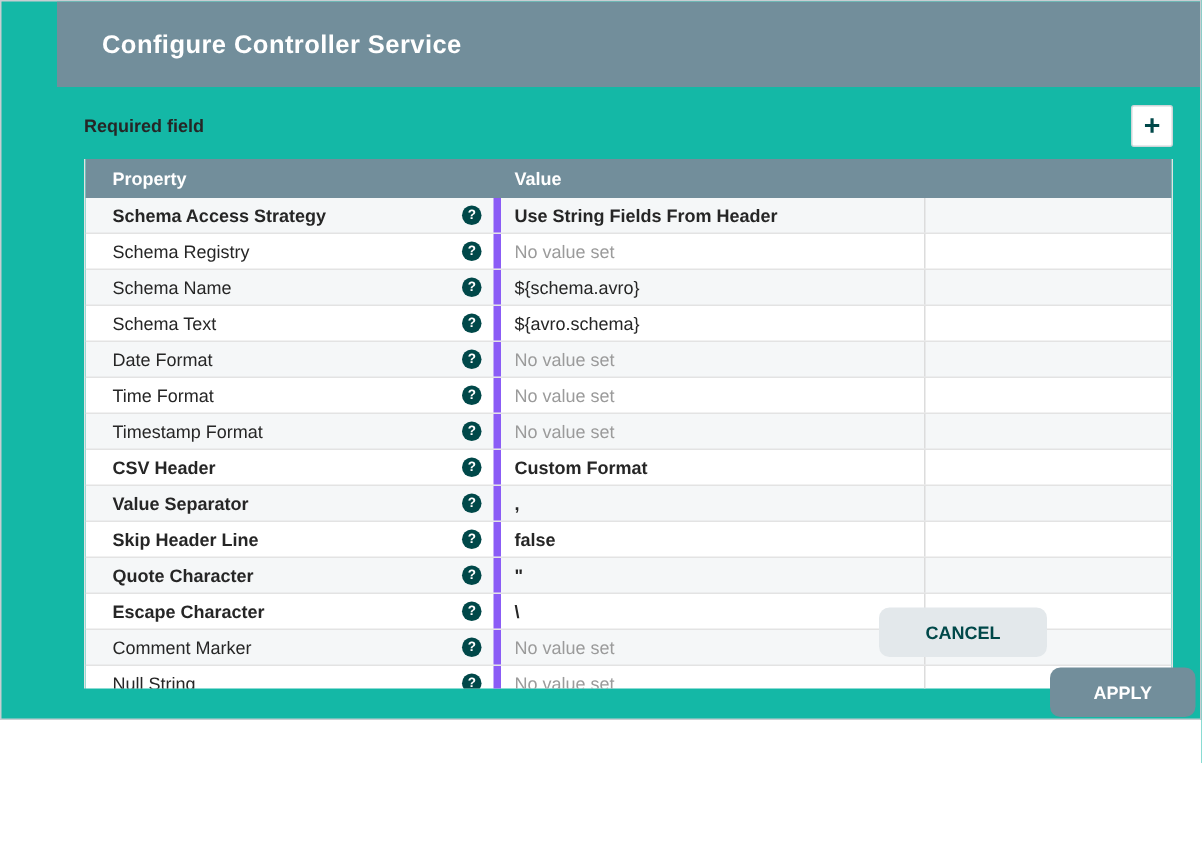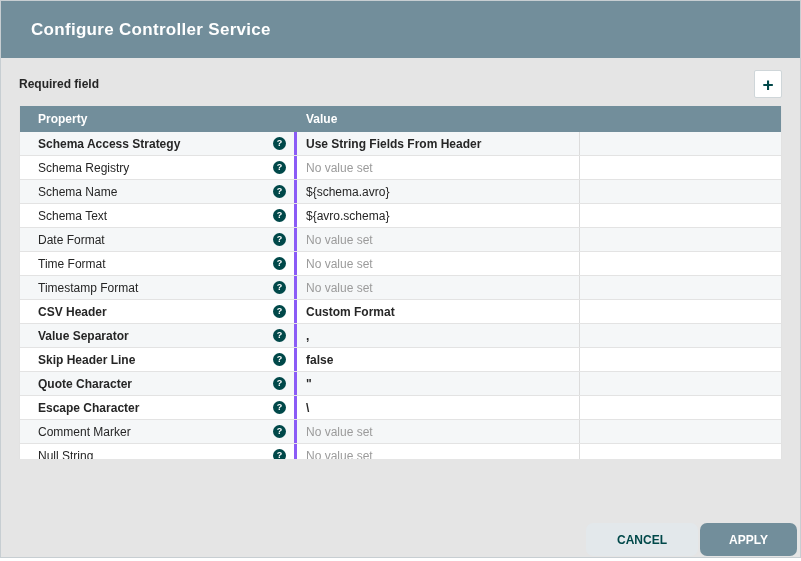--- a/index.html
+++ b/index.html
@@ -1,21 +1,21 @@
 <!DOCTYPE html>
 <html><head>
 <meta charset="utf-8">
 <style>
   * { margin:0; padding:0; box-sizing:border-box; }
   html,body { width:801px; height:561px; }
   body { font-family:"Liberation Sans", sans-serif; background:#ffffff; }
 
   .dialog {
-    position:relative; width:801px; height:558px;
-    background:#e5e5e5; border:1px solid #c7ced2; overflow:hidden;
+    position:relative; width:801px; height:480px;
+    background:#14b8a6; border:1px solid #c7ced2; overflow:hidden;padding-left:37px;
   }
 
   .dialog-header {
     height:57px; background:#728e9b;
     display:flex; align-items:center; padding:0 30px;
   }
   .dialog-title { color:#fff; font-size:17px; font-weight:bold; letter-spacing:.3px; }
 
   .dialog-body { padding:0 18px; }
 
@@ -48,41 +48,41 @@
   .thead {
     display:flex; height:26px; background:#728e9b; color:#fff; font-size:12px; font-weight:bold;
     align-items:center;
   }
   .trow {
     display:flex; height:24px; align-items:stretch; background:#fff;
     border-bottom:1px solid #e3e3e3; font-size:12px; color:#262626;
   }
   .trow:nth-child(even) { background:#f5f7f8; }
 
-  .cell-prop { width:277px; display:flex; align-items:center; justify-content:space-between; padding:0 8px 0 18px; border-right:3px solid #8b5cf6; }
+  .cell-prop { width:277px; display:flex; align-items:center; justify-content:space-between; padding:0 8px 0 18px; border-right:5px solid #8b5cf6; }
   .cell-val  { width:283px; display:flex; align-items:center; padding:0 9px; border-right:1px solid #dcdcdc; }
   .cell-extra{ flex:1; }
   .thead .cell-prop, .thead .cell-val { border-right:none; }
 
   .trow.required .prop-name, .trow.required .cell-val { font-weight:bold; }
   .cell-val.unset { color:#9b9b9b; font-weight:normal;text-align:center; }
 
   .help-icon {
     width:13px; height:13px; border-radius:50%; background:#004849; color:#fff;
     font-size:9px; font-weight:bold; line-height:13px; text-align:center; flex:0 0 13px; cursor:pointer;
   }
 
   .footer-buttons { position:absolute; right:3px; bottom:1px; display:flex; gap:2px; }
   .btn {
     height:33px; display:flex; align-items:center; justify-content:center;
     font-size:12px; font-weight:bold; border:none; border-radius:7px; cursor:pointer;
     font-family:"Liberation Sans", sans-serif;
   }
   .btn-cancel { width:112px; background:#e3e8eb; color:#004849; }
-  .btn-apply  { width:97px;  background:#728e9b; color:#ffffff; }
+  .btn-apply  { width:97px;  background:#728e9b; color:#ffffff;margin-top:40px; }
 </style>
 </head>
 <body>
 
 <div class="dialog">
 
   <div class="dialog-header">
     <div class="dialog-title">Configure Controller Service</div>
   </div>
 

